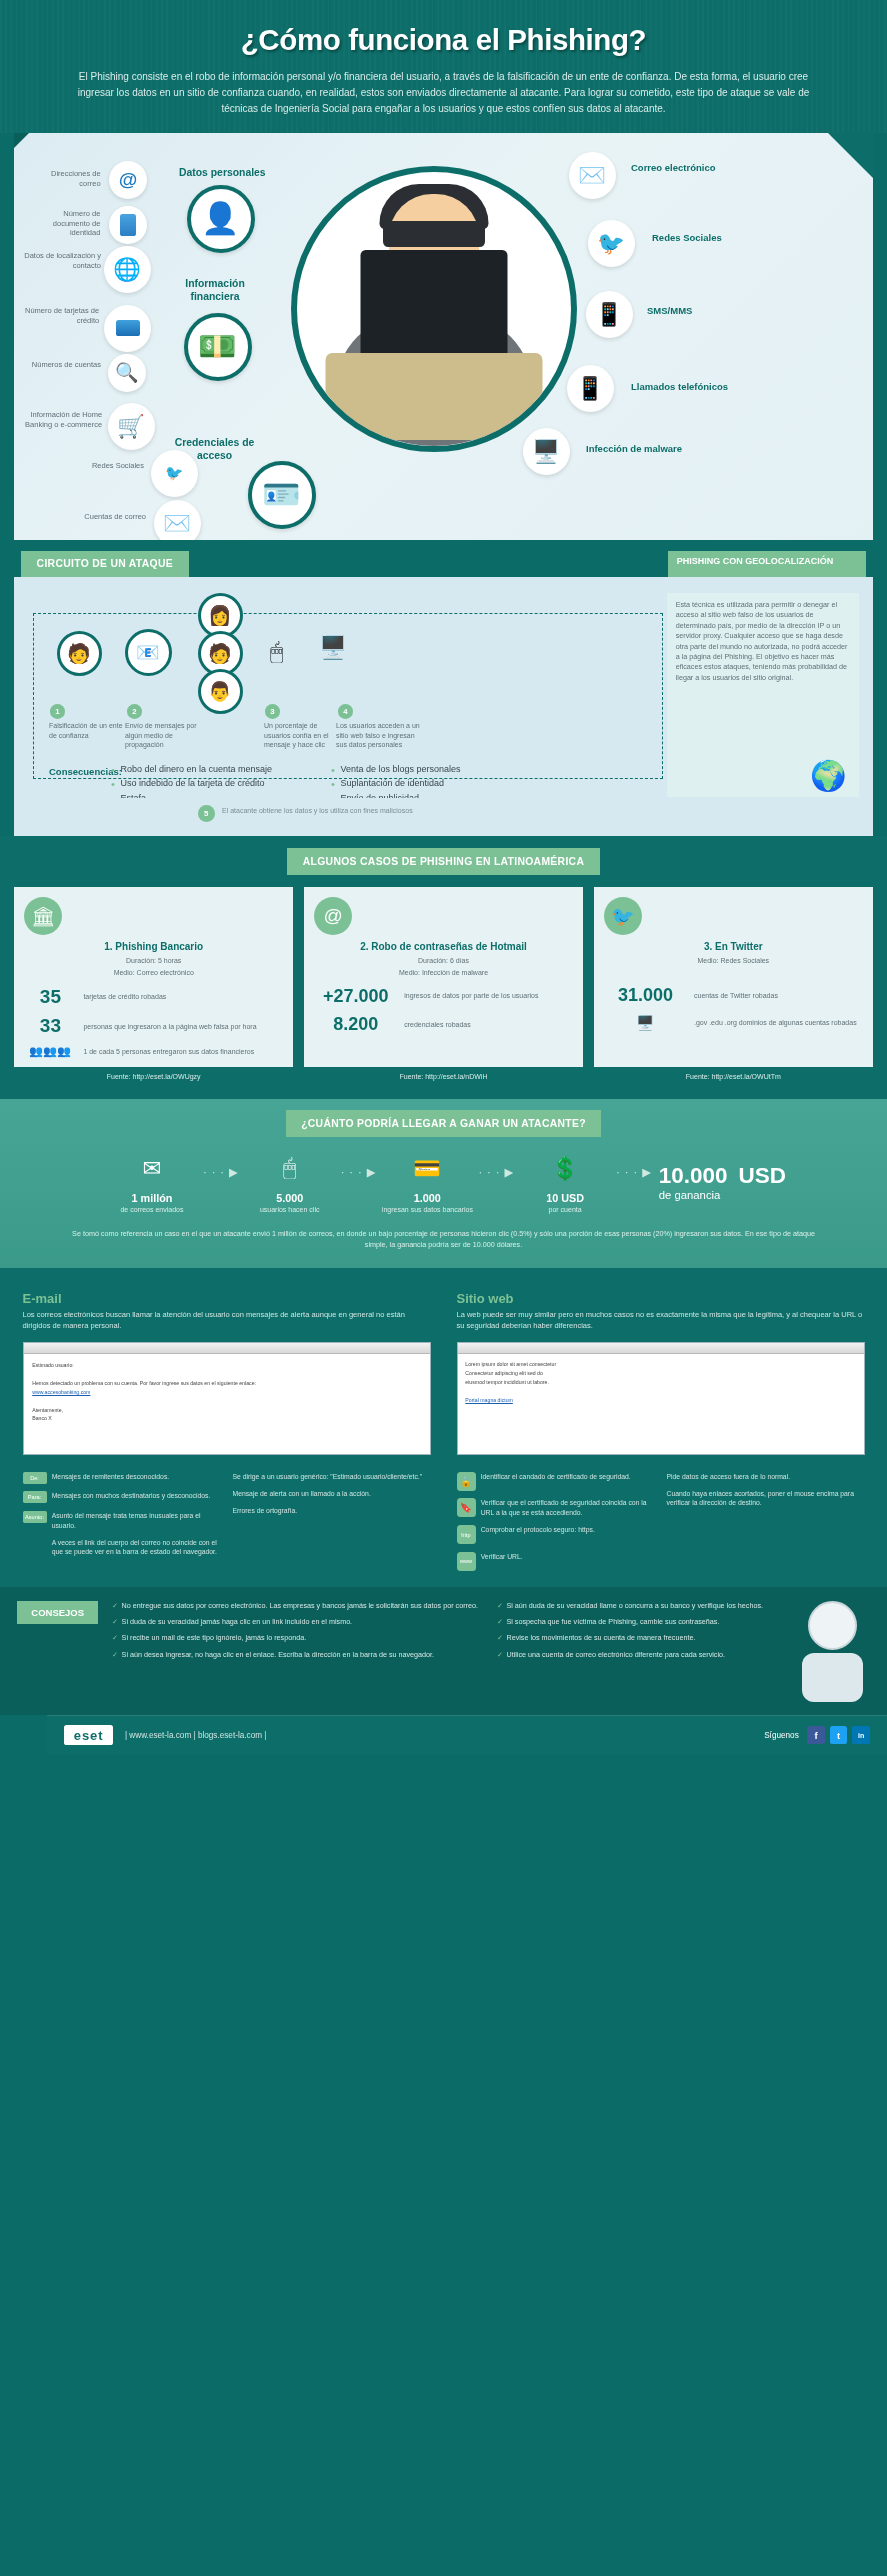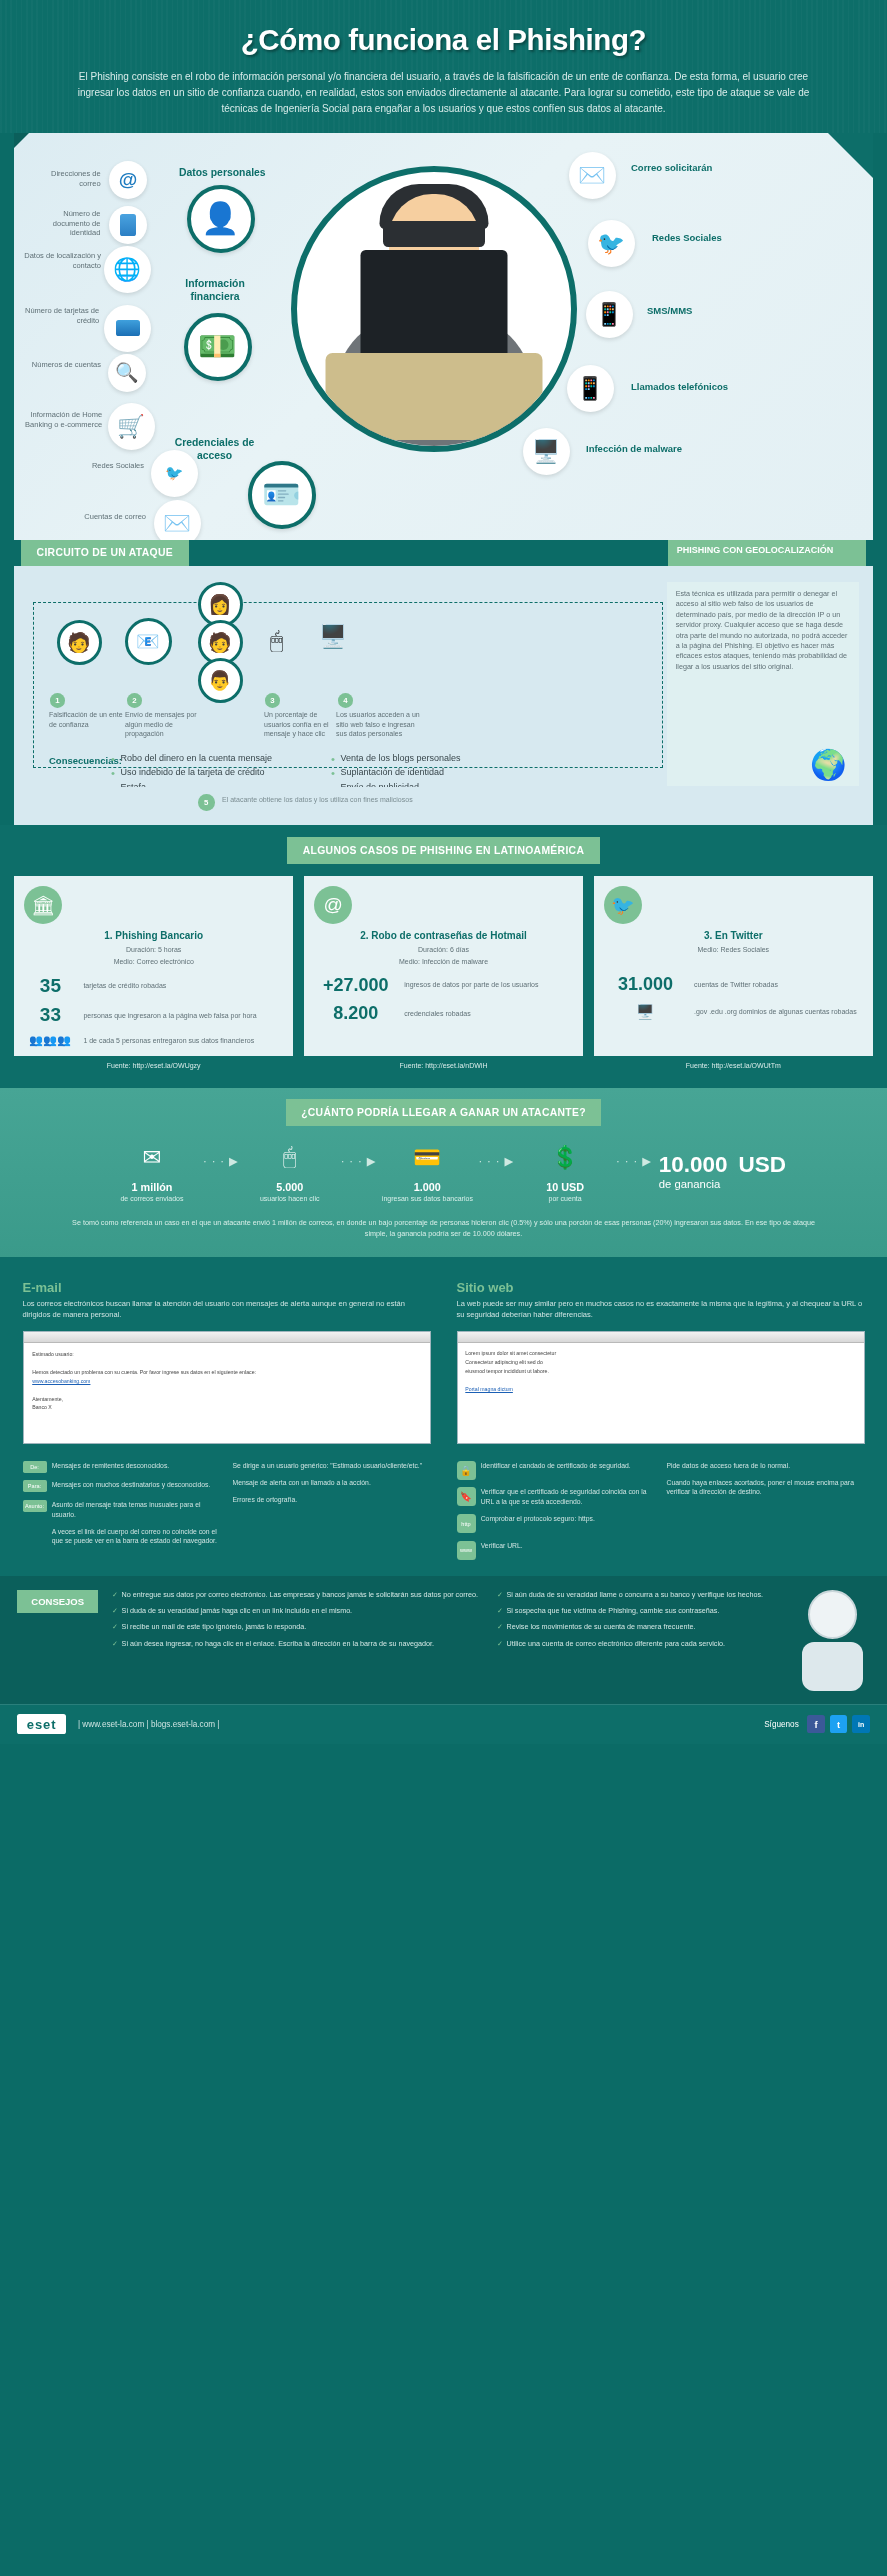--- a/index.html
+++ b/index.html
@@ -133,21 +133,21 @@
   .consejos-cols li{font-size:7.2px;color:#d4e8e5;line-height:1.45;margin-bottom:6px;
     padding-left:9.5px;position:relative;}
   .consejos-cols li:before{content:"✓";color:#7cc195;position:absolute;left:0;font-size:7px;}
   .robot{width:75px;height:102px;position:relative;flex-shrink:0;}
   .robot-head{width:49px;height:49px;border-radius:50%;background:#eef3f5;margin:0 auto;
     border:2.6px solid #c9d6da;position:relative;}
   .robot-body{width:61px;height:49px;background:#dde8ec;border-radius:12px;margin:3.5px auto 0;}
 
   
   .footer{background:#0d6e69;padding:9.5px 17.3px;display:flex;align-items:center;
-    justify-content:space-between;border-top:0.9px solid rgba(255,255,255,.12);}
+    justify-content:space-between;border-top:0.9px solid rgba(255,255,255,.12);margin-left:47px;}
   .eset-logo{background:#fff;color:#0d6e69;font-weight:bold;font-size:13px;
     padding:2.6px 9.5px;border-radius:2.6px;letter-spacing:0.9px;}
   .flinks{color:#cfe4e2;font-size:8.2px;margin-left:12px;}
   .social{display:flex;align-items:center;gap:5.2px;}
   .social-label{color:#fff;font-size:8.2px;margin-right:3.5px;}
   .sbtn{width:17.3px;height:17.3px;border-radius:2.6px;display:flex;align-items:center;
     justify-content:center;color:#fff;font-size:9.5px;font-weight:bold;}
 </style>
 </head>
 <body>
@@ -207,36 +207,36 @@
     <div class="cat" style="left:165px; top:33px;">Datos personales</div>
     <div class="node big" style="left:173px; top:52px;">👤</div>
 
     <div class="cat c" style="left:149px; top:144px; width:104px;">Información financiera</div>
     <div class="node big" style="left:170px; top:180px;">💵</div>
 
     <div class="cat c" style="left:152px; top:303px; width:97px;">Credenciales de acceso</div>
     <div class="node big" style="left:234px; top:328px;">🪪</div>
 
     <div class="node md" style="left:555px; top:19px;">✉️</div>
-    <div class="cat" style="left:617px; top:29.5px; font-size:9.5px;">Correo solicitarán</div>
+    <div class="cat" style="left:617px; top:29.5px; font-size:9.5px;">Correo electrónico</div>
 
     <div class="node md" style="left:574px; top:87px;">🐦</div>
     <div class="cat" style="left:638px; top:99px; font-size:9.5px;">Redes Sociales</div>
 
     <div class="node md" style="left:572px; top:158px;">📱</div>
     <div class="cat" style="left:633px; top:172px; font-size:9.5px;">SMS/MMS</div>
 
     <div class="node md" style="left:553px; top:232px;">📱</div>
     <div class="cat" style="left:617px; top:248px; font-size:9.5px;">Llamados telefónicos</div>
 
     <div class="node md" style="left:509px; top:295px;">🖥️</div>
     <div class="cat" style="left:572px; top:310px; font-size:9.5px;">Infección de malware</div>
   </div>
 
-  <div class="ribbon-row" style="margin-top:0;gap:10px;">
+  <div class="ribbon-row" style="margin-top:11px;gap:10px;">
     <div class="ribbon">CIRCUITO DE UN ATAQUE</div>
     <div style="width:198px; background:#7cc195; color:#fff; font-weight:bold; font-size:9px; padding:5.2px 8.7px; line-height:1.3;">PHISHING CON GEOLOCALIZACIÓN</div>
   </div>
 
   <div class="panel2">
     <div class="dashbox"></div>
 
     <div class="avatar" style="left:43px; top:54px; width:45px; height:45px;">🧑</div>
     <div class="avatar" style="left:111px; top:52px; width:47px; height:47px;">📧</div>
     <div class="avatar" style="left:184px; top:15.6px; width:45px; height:45px;">👩</div>

